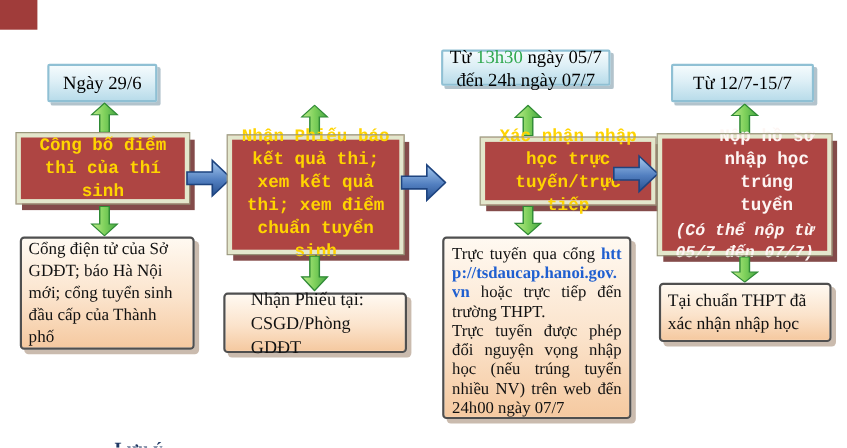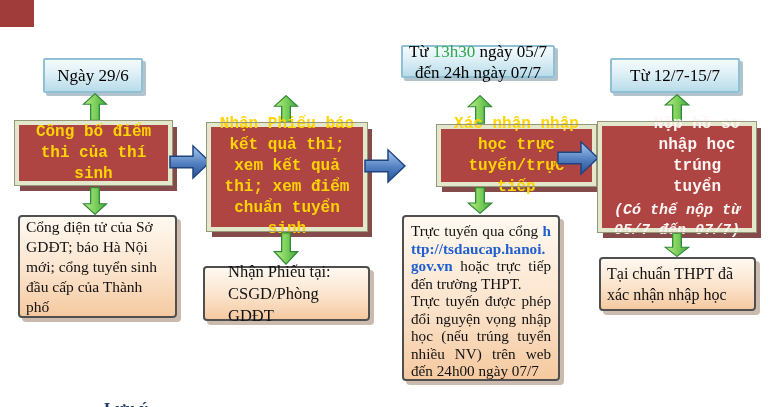--- a/index.html
+++ b/index.html
@@ -121,21 +121,21 @@
   </div>
   <svg class="arrow-svg" style="left:467px;top:95px;width:26px;height:29px;" viewBox="0 0 30 42" preserveAspectRatio="none">
     <path d="M15 1 L28.5 17 L20 17 L20 41 L10 41 L10 17 L1.5 17 Z" fill="url(#gGreen)" stroke="#2f8a35" stroke-width="1.5"></path>
   </svg>
   <div class="red-box" style="left:401px;top:125px;width:159px;height:61px;margin-left:36px;">
     <span>Xác nhận nhập học trực tuyến/trực tiếp</span>
   </div>
   <svg class="arrow-svg flip" style="left:467px;top:187px;width:26px;height:27px;" viewBox="0 0 30 42" preserveAspectRatio="none">
     <path d="M15 1 L28.5 17 L20 17 L20 41 L10 41 L10 17 L1.5 17 Z" fill="url(#gGreen)" stroke="#2f8a35" stroke-width="1.5"></path>
   </svg>
-  <div class="peach-box justified" style="left:402px;top:215px;width:158px;height:166px;">
+  <div class="peach-box justified" style="left:402px;top:215px;width:172px;height:166px;">
     <p><span>Trực tuyến qua cổng </span><a class="url-link" href="#">http://tsdaucap.hanoi.gov.vn</a><span> hoặc trực tiếp đến trường THPT.</span></p>
     <p>Trực tuyến được phép đổi nguyện vọng nhập học (nếu trúng tuyển nhiều NV) trên web đến 24h00 ngày 07/7</p>
   </div>
 
   <svg class="arrow-svg" style="left:557px;top:139px;width:42px;height:38px;" viewBox="0 0 42 40" preserveAspectRatio="none">
     <path d="M1 14 L24 14 L24 3 L41 20 L24 37 L24 26 L1 26 Z" fill="url(#gBlue)" stroke="#1e4480" stroke-width="1.5"></path>
   </svg>
 
   <div class="date-box" style="left:610px;top:58px;width:130px;height:35px;">
     <span>Từ 12/7-15/7</span>

